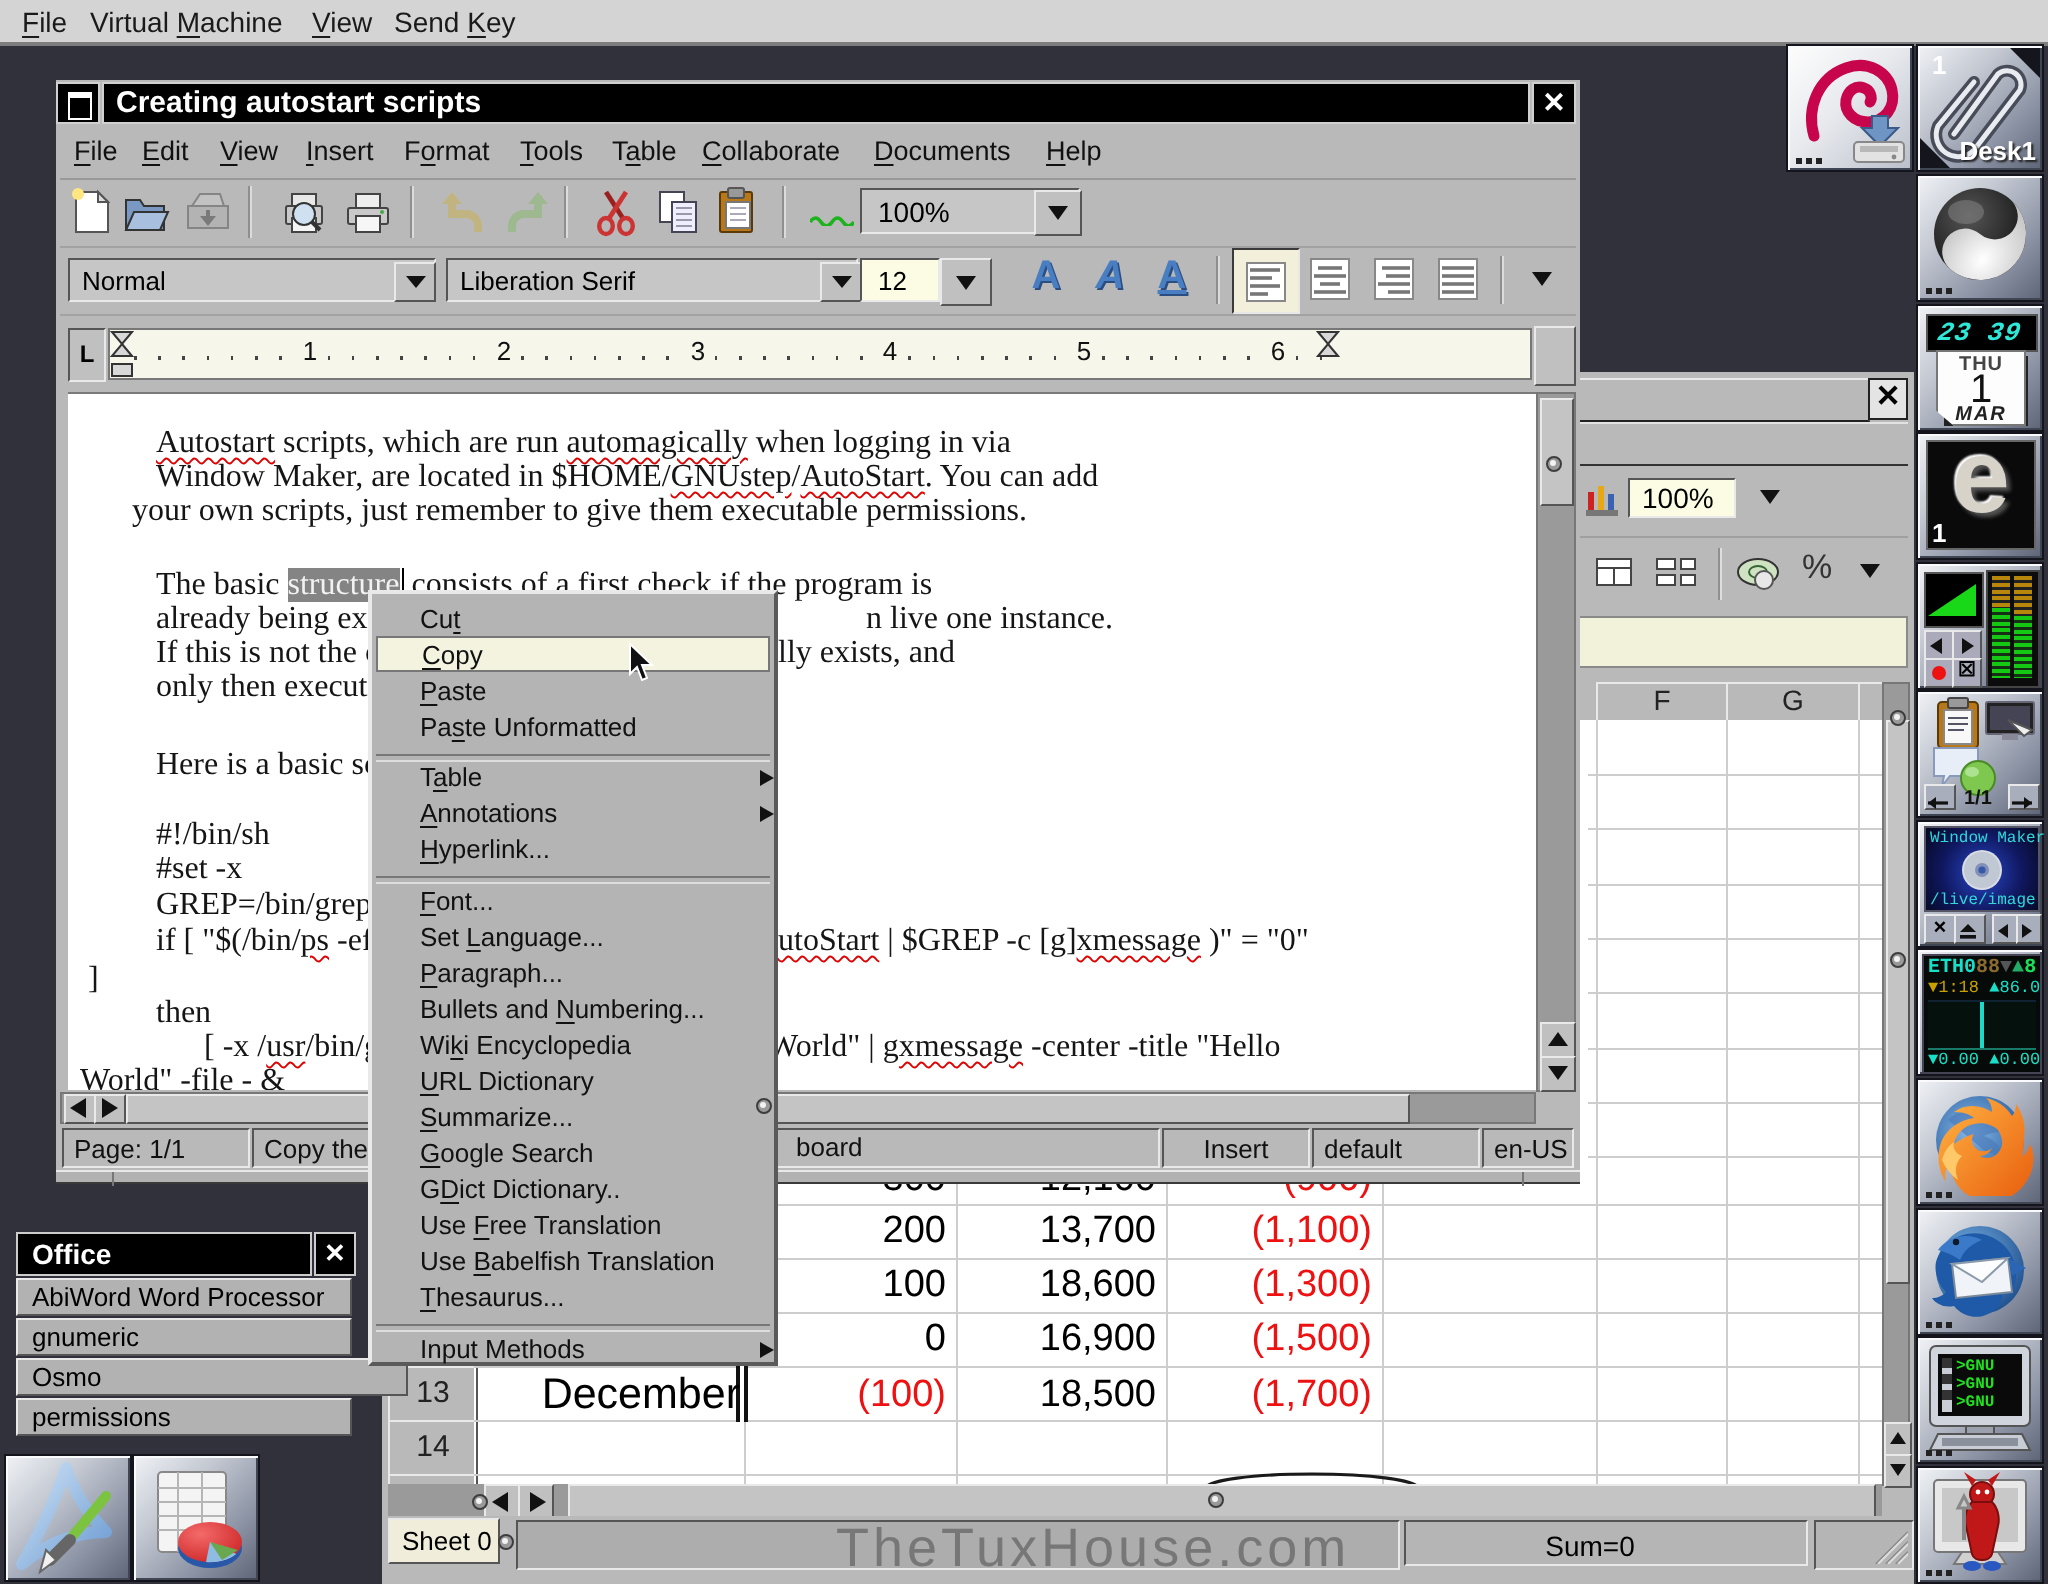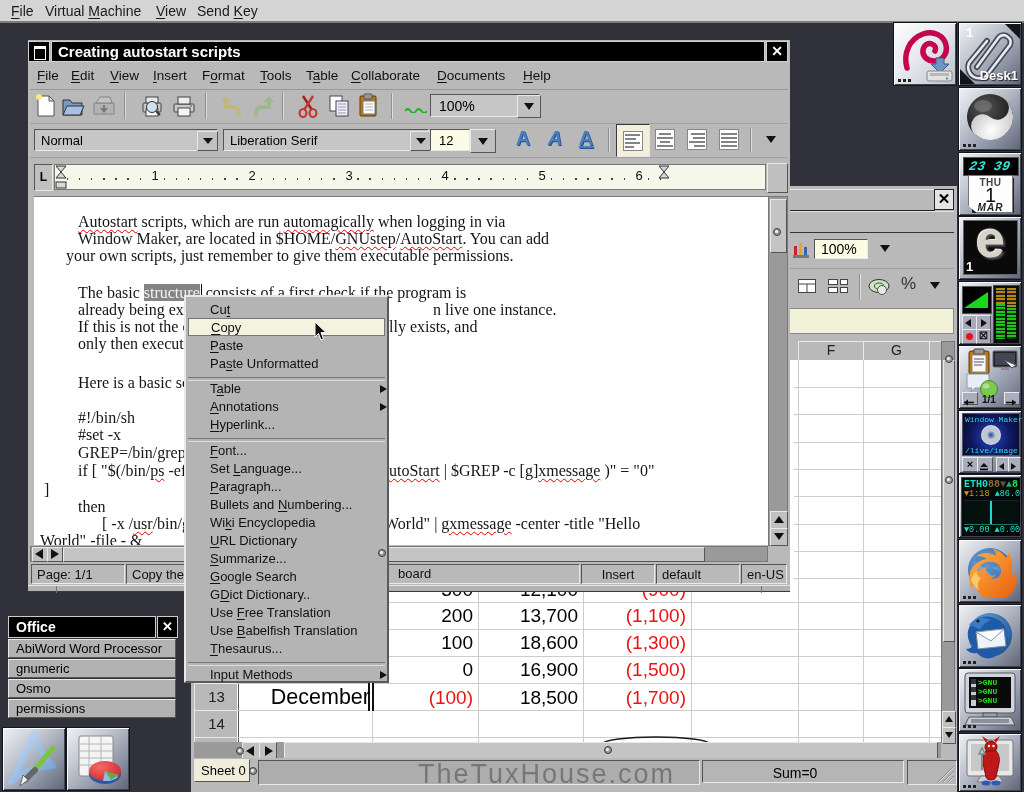--- a/index.html
+++ b/index.html
@@ -471,21 +471,21 @@
 
 <svg class="a" style="left:314px;top:321px;z-index:40;" width="16" height="22">
     <polygon points="1,1 1,16 4.5,12.5 7,19 9.5,18 7,11.5 12,11.5" fill="#111" stroke="#fff" stroke-width="1"></polygon>
   </svg>
 
 <div class="a" style="left:8px;top:616px;width:170px;height:103px;z-index:20;">
   <div class="a" style="left:0;top:0;width:148px;height:22px;background:#000;border:1px solid #ccc;box-sizing:border-box;color:#fff;font-weight:bold;font-size:14px;padding:2px 0 0 7px;">Office</div>
   <div class="a" style="left:149px;top:0;width:21px;height:22px;background:#000;border:1px solid #ccc;box-sizing:border-box;color:#fff;text-align:center;font-weight:bold;font-size:13px;line-height:19px;">✕</div>
   <div class="a raised" style="left:0;top:23px;width:168px;height:19px;background:#b2b2b2;font-size:13px;padding:1px 0 0 7px;box-sizing:border-box;">AbiWord Word Processor</div>
   <div class="a raised" style="left:0;top:43px;width:168px;height:19px;background:#b2b2b2;font-size:13px;padding:1px 0 0 7px;box-sizing:border-box;">gnumeric</div>
-  <div class="a raised" style="left:0;top:63px;width:168px;height:19px;background:#b2b2b2;font-size:13px;padding:1px 0 0 7px;box-sizing:border-box;">Osmo</div>
+  <div class="a raised" style="left:0;top:63px;width:196px;height:19px;background:#b2b2b2;font-size:13px;padding:1px 0 0 7px;box-sizing:border-box;">Osmo</div>
   <div class="a raised" style="left:0;top:83px;width:168px;height:19px;background:#b2b2b2;font-size:13px;padding:1px 0 0 7px;box-sizing:border-box;">permissions</div>
 </div>
 
 <div class="a tile" style="left:2px;top:727px;width:64px;height:64px;" id="tileAbi">
   <svg width="62" height="62">
       <defs>
         <linearGradient id="abA" x1="0" y1="0" x2="1" y2="1">
           <stop offset="0" stop-color="#cfe2f5"></stop>
           <stop offset="1" stop-color="#6b9bd2"></stop>
         </linearGradient>

